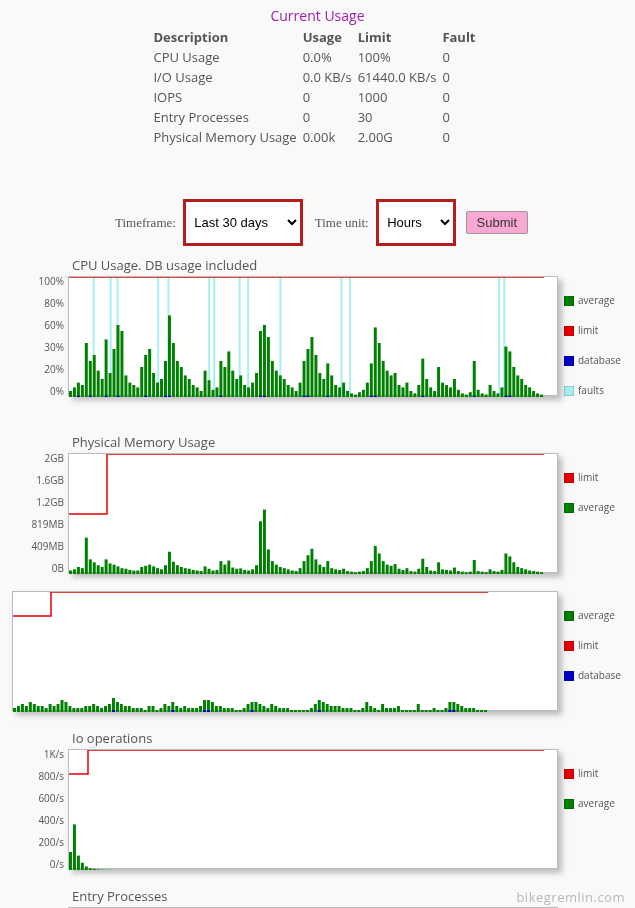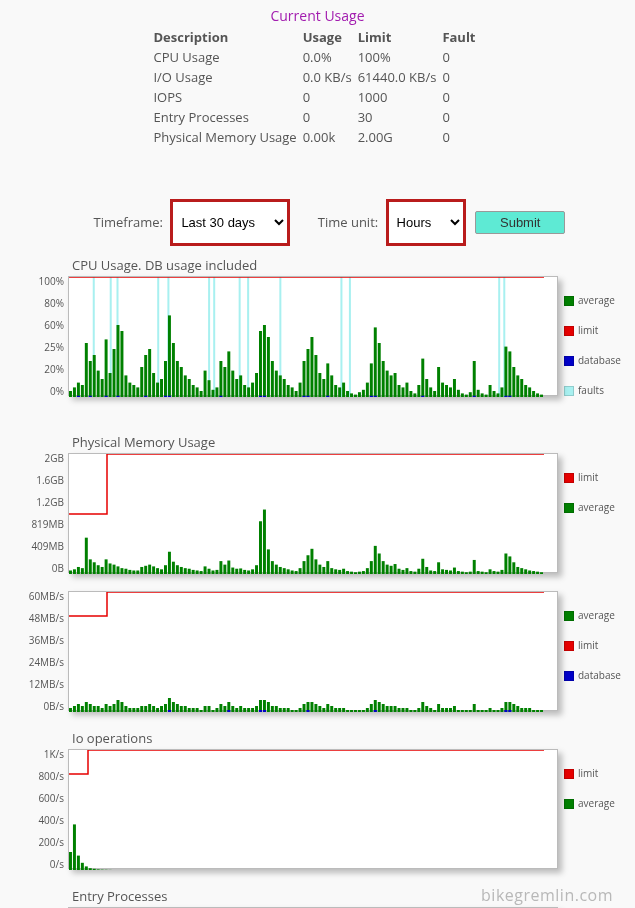--- a/index.html
+++ b/index.html
@@ -34,35 +34,35 @@
   table.usage td {
     padding: 1px 6px 1px 0;
     white-space: nowrap;
   }
   .controls {
     text-align: center;
     margin: 8px 0 10px 0;
     font-size: 13px;
     color: #555;
   }
-  .controls label { margin-right: 4px; margin-left: 24px;}
+  .controls label { margin-right: 4px; margin-left: 8px; font-family: Liberation Serif, serif;}
   .controls select {
     font-size: 13px;
     padding: 12px 4px;
     border: 3px solid #b91c1c;
     background: #fff;
     min-width: 120px;
     margin-top: 32px;
   }
   .controls select.small { min-width: 80px; }
   .controls button {
     font-size: 13px;
-    padding: 3px 24px;
+    padding: 3px 10px;
     margin-left: 6px;
-    background: #5eead4;
+    background: #f9a8d4;
     border: 1px solid #999;
     border-radius: 2px;
     color: #333;
     cursor: pointer;
   }
   .chart-block { margin-bottom: 18px; }
   .chart-title {
     font-size: 13px;
     color: #555;
     margin: 2px 0 2px 60px;
@@ -104,22 +104,22 @@
   }
   .swatch {
     width: 10px;
     height: 10px;
     margin-right: 4px;
     flex: 0 0 auto;
     border:1px solid rgba(0,0,0,.15);
   }
   svg { display:block; }
   .watermark {
-    position:absolute; right:22px; bottom:2px;
-    font-size:16px; color:rgba(120,120,120,.5);
+    position:absolute; right:10px; bottom:2px;
+    font-size:13px; color:rgba(120,120,120,.5);
     letter-spacing:.5px; pointer-events:none;
   }
 </style>
 </head>
 <body>
 <div class="page">
 
 <h2 class="title">Current Usage</h2>
 
 <table class="usage">
@@ -178,21 +178,21 @@
 </div>
 
 <div id="charts">
       <div class="chart-block">
         <div class="chart-title">CPU Usage. DB usage included</div>
         <div class="chart-row">
           <div class="yaxis" style="height: 120px;">
             <span>100%</span>
             <span>80%</span>
             <span>60%</span>
-            <span>25%</span>
+            <span>30%</span>
             <span>20%</span>
             <span>0%</span>
           </div>
           <div class="plot" style="height: 120px;">
             <svg width="475" height="120" viewBox="0 0 475 120">
               <rect x="23.75" y="0" width="2" height="120" fill="#a8f0f0"></rect>
               <rect x="40.714285714285715" y="0" width="2" height="120" fill="#a8f0f0"></rect>
               <rect x="47.5" y="0" width="2" height="120" fill="#a8f0f0"></rect>
               <rect x="88.21428571428572" y="0" width="2" height="120" fill="#a8f0f0"></rect>
               <rect x="98.39285714285715" y="0" width="2" height="120" fill="#a8f0f0"></rect>
@@ -510,28 +510,20 @@
             </div>
             <div class="legend-item">
               <span class="swatch" style="background: rgb(0, 128, 0);"></span>
               <span>average</span>
             </div>
           </div>
         </div>
       </div>
       <div class="chart-block">
         <div class="chart-row">
-          <div class="yaxis" style="height: 120px;">
-            <span>60MB/s</span>
-            <span>48MB/s</span>
-            <span>36MB/s</span>
-            <span>24MB/s</span>
-            <span>12MB/s</span>
-            <span>0B/s</span>
-          </div>
           <div class="plot" style="height: 120px;">
             <svg width="475" height="120" viewBox="0 0 475 120">
               <path d="M0,24 L38,24 L38,0 L475,0" stroke="#e60000" stroke-width="1.5" fill="none"></path>
               <rect x="0" y="116" width="2.96875" height="4" fill="#008000"></rect>
               <rect x="3.9583333333333335" y="114" width="2.96875" height="6" fill="#008000"></rect>
               <rect x="7.916666666666667" y="112" width="2.96875" height="8" fill="#008000"></rect>
               <rect x="11.875" y="114" width="2.96875" height="6" fill="#008000"></rect>
               <rect x="15.833333333333334" y="110" width="2.96875" height="10" fill="#008000"></rect>
               <rect x="19.791666666666668" y="112" width="2.96875" height="8" fill="#008000"></rect>
               <rect x="23.75" y="114" width="2.96875" height="6" fill="#008000"></rect>

